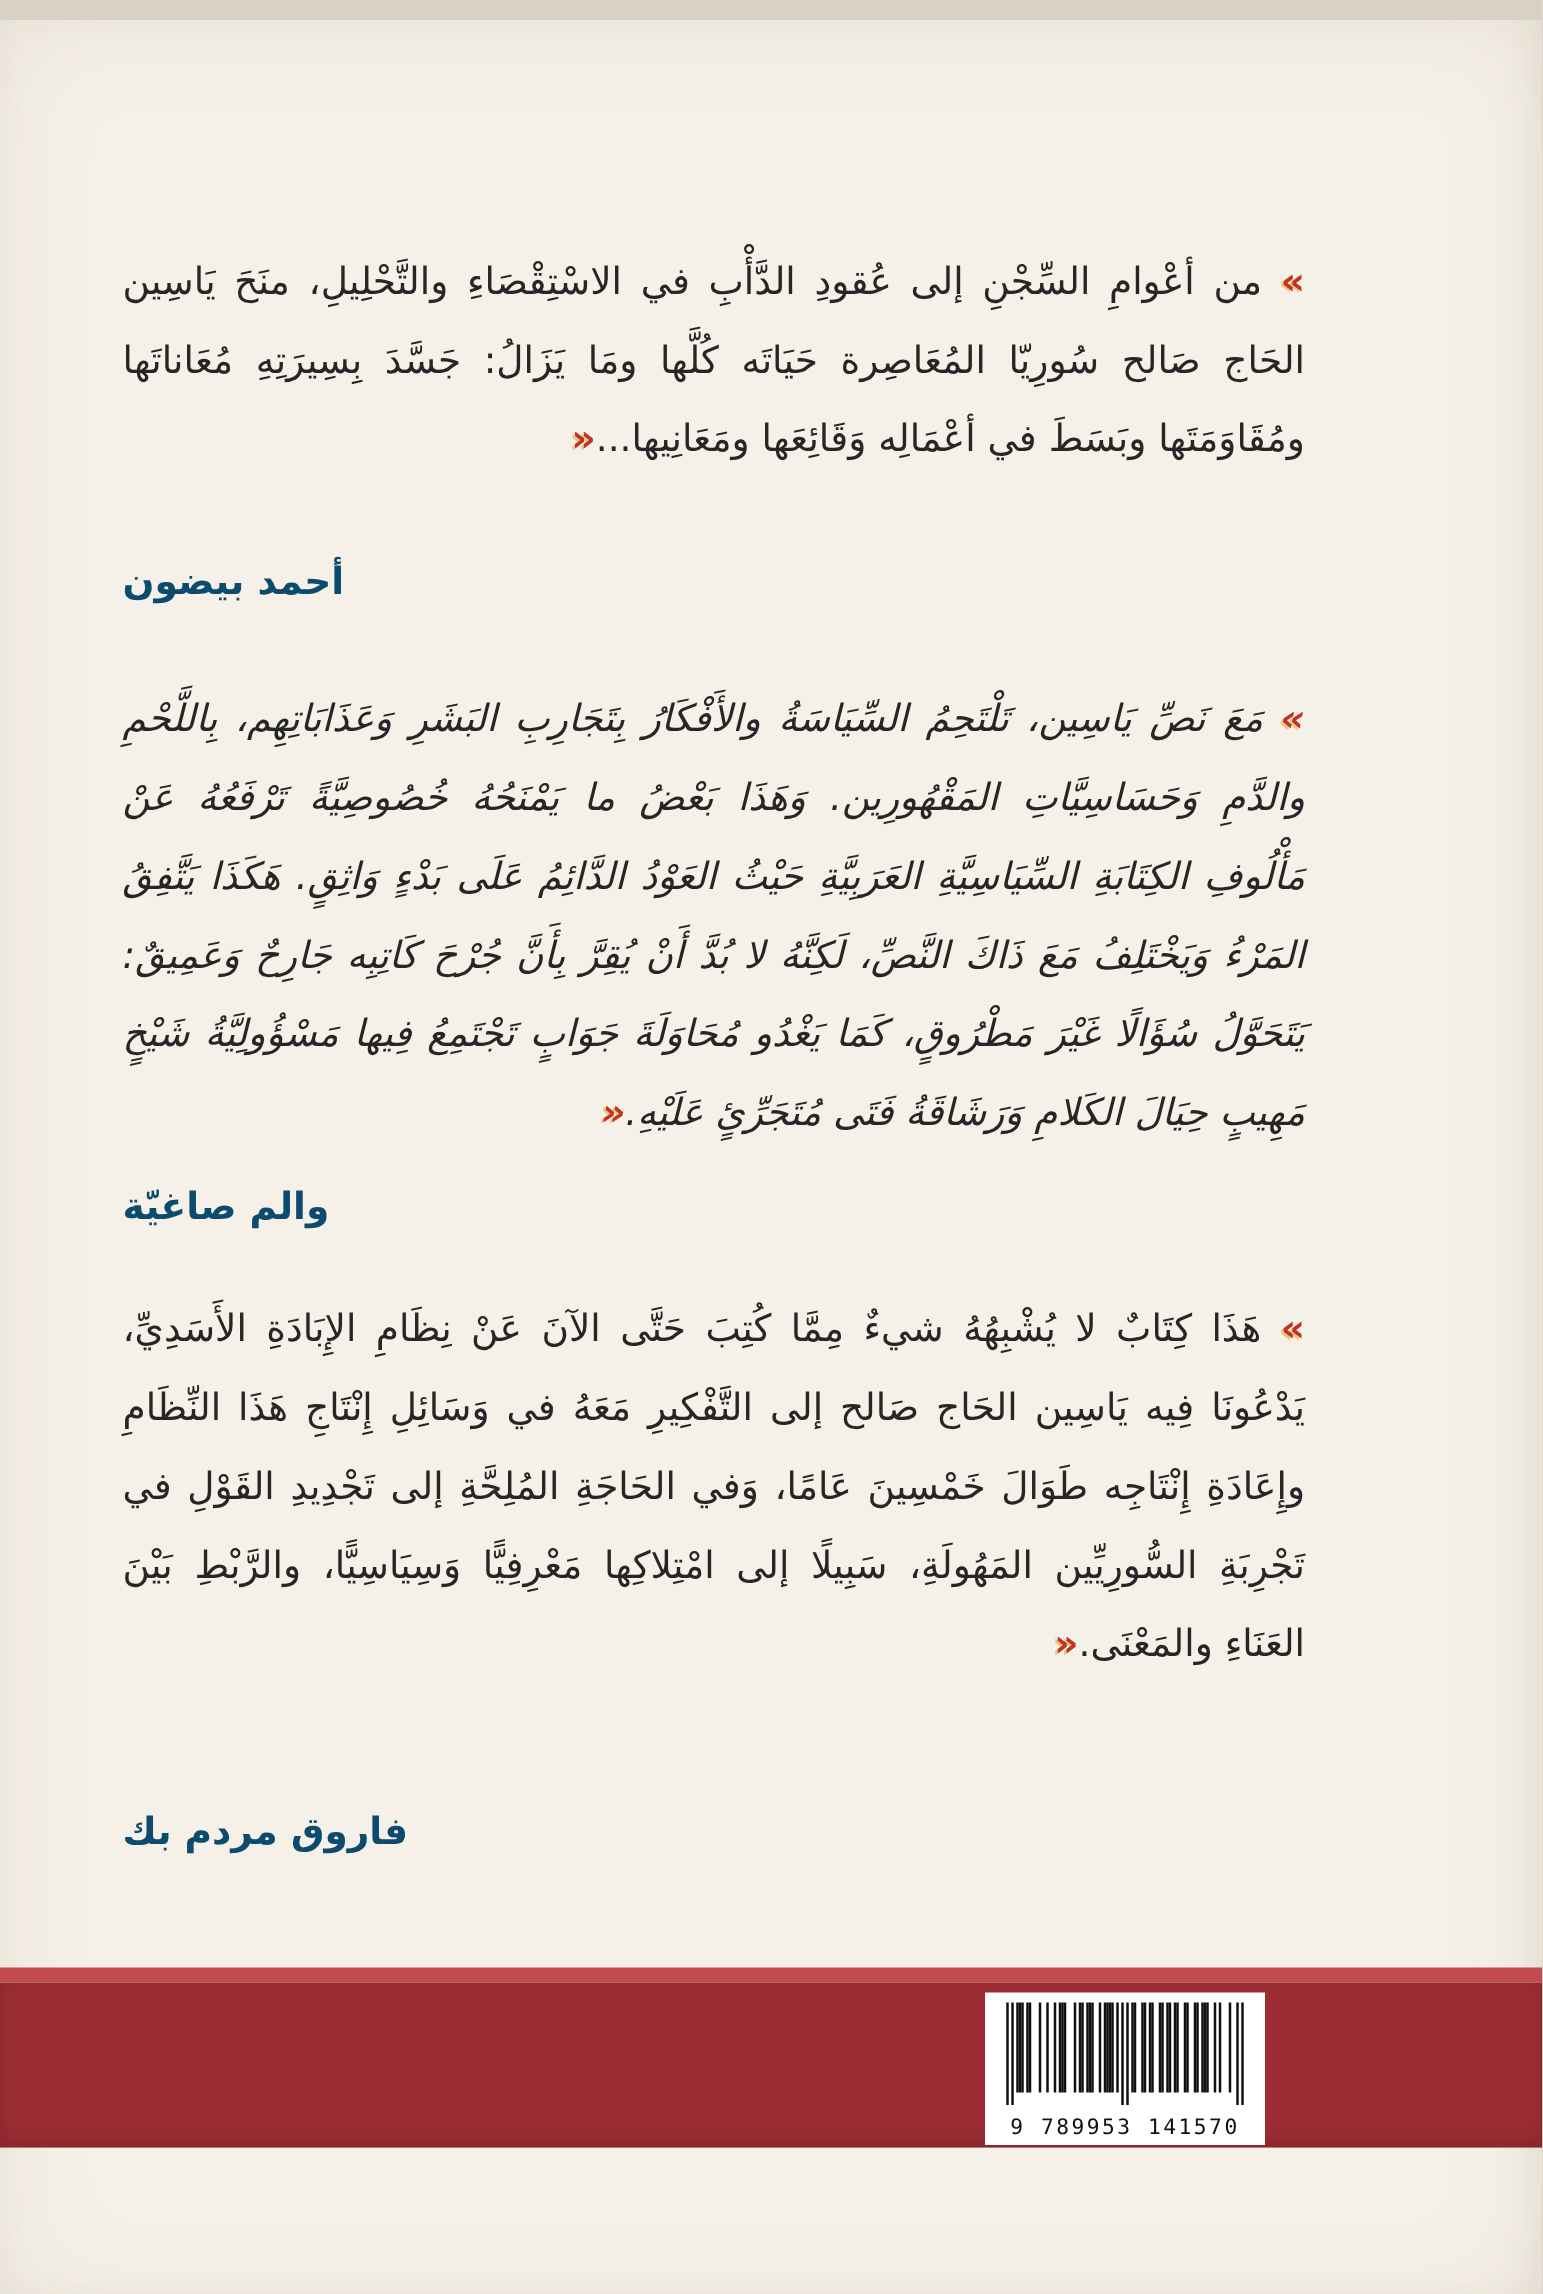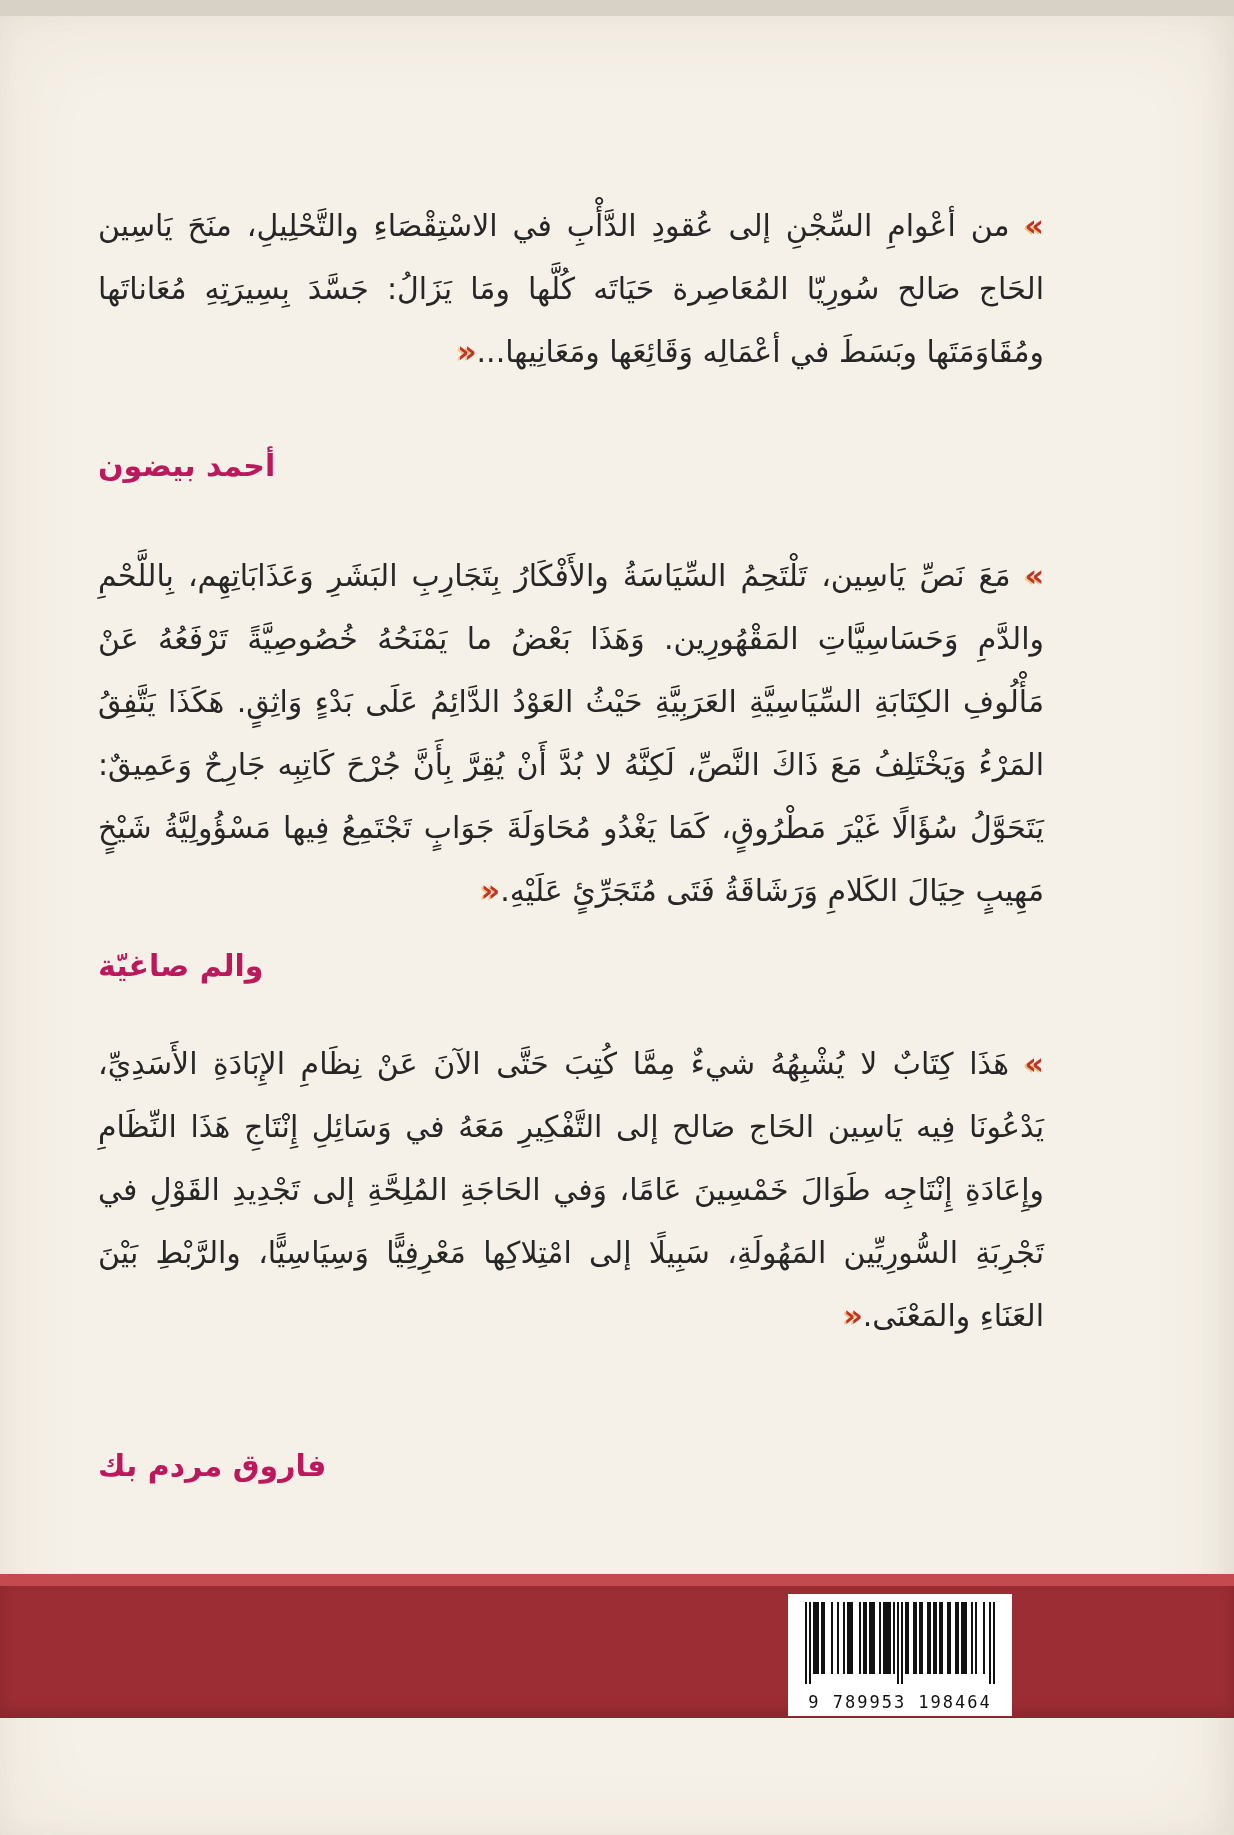--- a/index.html
+++ b/index.html
@@ -22,25 +22,25 @@
     color:#262626;
   }
   .quote .qmark{
     color:#c13227;
     text-shadow:-2px 1px 0 rgba(225,160,45,.55);
     font-weight:bold;
   }
   .attribution{
     position:absolute;right:0;left:0;margin:0;
     font-size:30px;line-height:44px;font-weight:bold;
-    color:#be185d;
+    color:#0c4a6e;
     text-align:left;
   }
   .q1{top:178px;} .a1{top:428px;}
-  .q2{top:528px;} .a2{top:928px;}
+  .q2{top:528px;font-style:italic;} .a2{top:928px;}
   .q3{top:1016px;} .a3{top:1428px;}
 
   .band{position:absolute;left:0;right:0;top:1558px;height:144px;}
   .band-stripe{height:12px;background:#c34a4e;}
   .band-main{height:132px;background:#9c2d34;box-shadow:inset 0 -6px 14px rgba(0,0,0,.15);}
 
   .barcode-panel{
     position:absolute;
     left:788px;top:1578px;
     width:224px;height:122px;
@@ -176,15 +176,15 @@
         <div class="mod"></div>
         <div class="mod"></div>
         <div class="mod"></div>
         <div class="mod on"></div>
         <div class="mod"></div>
         <div class="mod"></div>
         <div class="mod on guard"></div>
         <div class="mod guard"></div>
         <div class="mod on guard"></div>
       </div>
-    <div class="barcode-digits">9 789953 198464</div>
+    <div class="barcode-digits">9 789953 141570</div>
   </div>
 </div>
 
 </body></html>

